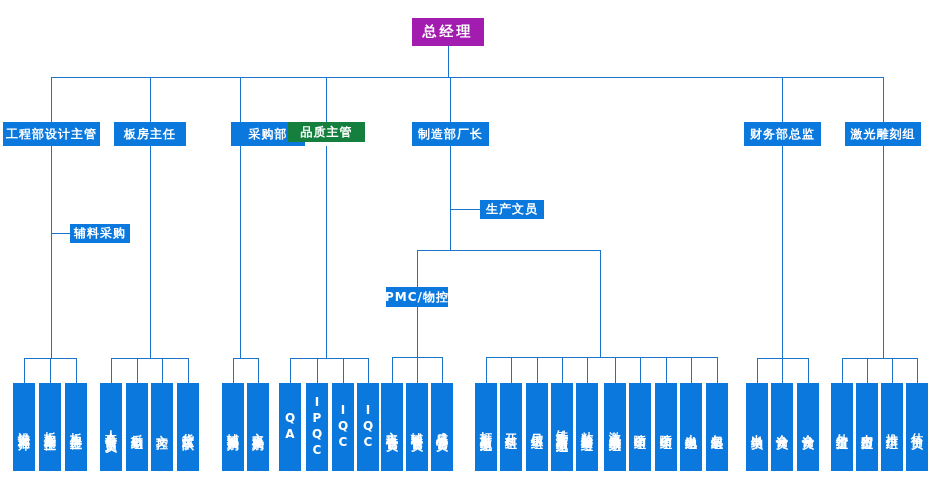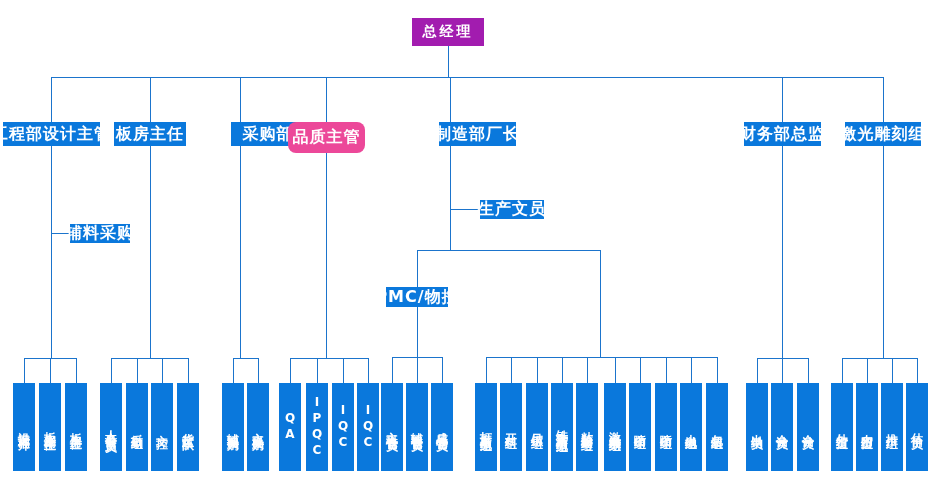--- a/index.html
+++ b/index.html
@@ -12,21 +12,21 @@
   }
   .line{position:absolute;}
   .node{
     position:absolute;
     box-sizing:border-box;
     font-weight:bold;
     z-index:2;
   }
   .hbox{
     display:flex;align-items:center;justify-content:center;
-    font-size:16px;letter-spacing:1px;white-space:nowrap;
+    font-size:12px;letter-spacing:1px;white-space:nowrap;
   }
   .root{font-size:14px;letter-spacing:3px;}
   .vbox{
     writing-mode:vertical-rl;
     text-orientation:upright;
     font-size:12px;
     letter-spacing:2px;
     text-align:center;
     line-height:22px;
   }
@@ -64,33 +64,33 @@
     <div class="node vbox" style="left: 177px; top: 383px; width: 22px; height: 88px; background: rgb(10, 120, 220); color: rgb(255, 255, 255);">货运车队</div>
     <div class="line" style="left: 240px; top: 77px; width: 1px; height: 46px; background: rgb(27, 116, 204);"></div>
     <div class="node hbox" style="left: 203px; top: 122px; width: 74px; height: 24px; background: rgb(10, 120, 220); color: rgb(255, 255, 255); margin-left: 28px;">采购部</div>
     <div class="line" style="left: 240px; top: 146px; width: 1px; height: 213px; background: rgb(27, 116, 204);"></div>
     <div class="line" style="left: 233px; top: 358px; width: 26px; height: 1px; background: rgb(27, 116, 204);"></div>
     <div class="line" style="left: 233px; top: 358px; width: 1px; height: 26px; background: rgb(27, 116, 204);"></div>
     <div class="node vbox" style="left: 222px; top: 383px; width: 22px; height: 88px; background: rgb(10, 120, 220); color: rgb(255, 255, 255);">辅料采购</div>
     <div class="line" style="left: 258px; top: 358px; width: 1px; height: 26px; background: rgb(27, 116, 204);"></div>
     <div class="node vbox" style="left: 247px; top: 383px; width: 22px; height: 88px; background: rgb(10, 120, 220); color: rgb(255, 255, 255);">主科采购</div>
     <div class="line" style="left: 326px; top: 77px; width: 1px; height: 46px; background: rgb(27, 116, 204);"></div>
-    <div class="node hbox" style="left: 288px; top: 122px; width: 77px; height: 31px; background: #ec4899; color: rgb(255, 255, 255); border-radius: 8px;">品质主管</div>
+    <div class="node hbox" style="left: 288px; top: 122px; width: 77px; height: 20px; background: #15803d; color: rgb(255, 255, 255);">品质主管</div>
     <div class="line" style="left: 326px; top: 146px; width: 1px; height: 213px; background: rgb(27, 116, 204);"></div>
     <div class="line" style="left: 290px; top: 358px; width: 79px; height: 1px; background: rgb(27, 116, 204);"></div>
     <div class="line" style="left: 290px; top: 358px; width: 1px; height: 26px; background: rgb(27, 116, 204);"></div>
     <div class="node vbox" style="left: 279px; top: 383px; width: 22px; height: 88px; background: rgb(10, 120, 220); color: rgb(255, 255, 255);">QA</div>
     <div class="line" style="left: 317px; top: 358px; width: 1px; height: 26px; background: rgb(27, 116, 204);"></div>
     <div class="node vbox" style="left: 306px; top: 383px; width: 22px; height: 88px; background: rgb(10, 120, 220); color: rgb(255, 255, 255);">IPQC</div>
     <div class="line" style="left: 343px; top: 358px; width: 1px; height: 26px; background: rgb(27, 116, 204);"></div>
     <div class="node vbox" style="left: 332px; top: 383px; width: 22px; height: 88px; background: rgb(10, 120, 220); color: rgb(255, 255, 255);">IQC</div>
     <div class="line" style="left: 368px; top: 358px; width: 1px; height: 26px; background: rgb(27, 116, 204);"></div>
     <div class="node vbox" style="left: 357px; top: 383px; width: 22px; height: 88px; background: rgb(10, 120, 220); color: rgb(255, 255, 255);">IQC</div>
     <div class="line" style="left: 450px; top: 77px; width: 1px; height: 46px; background: rgb(27, 116, 204);"></div>
-    <div class="node hbox" style="left: 412px; top: 122px; width: 77px; height: 24px; background: rgb(10, 120, 220); color: rgb(255, 255, 255); margin-left: 27px;">制造部厂长</div>
+    <div class="node hbox" style="left: 412px; top: 122px; width: 77px; height: 24px; background: rgb(10, 120, 220); color: rgb(255, 255, 255);">制造部厂长</div>
     <div class="line" style="left: 450px; top: 146px; width: 1px; height: 105px; background: rgb(27, 116, 204);"></div>
     <div class="line" style="left: 450px; top: 209px; width: 31px; height: 1px; background: rgb(27, 116, 204);"></div>
     <div class="node hbox" style="left: 480px; top: 200px; width: 64px; height: 19px; background: rgb(10, 120, 220); color: rgb(255, 255, 255);">生产文员</div>
     <div class="line" style="left: 417px; top: 250px; width: 184px; height: 1px; background: rgb(27, 116, 204);"></div>
     <div class="line" style="left: 417px; top: 250px; width: 1px; height: 108px; background: rgb(27, 116, 204);"></div>
     <div class="line" style="left: 600px; top: 250px; width: 1px; height: 108px; background: rgb(27, 116, 204);"></div>
     <div class="node hbox" style="left: 386px; top: 287px; width: 62px; height: 20px; background: rgb(10, 120, 220); color: rgb(255, 255, 255);">PMC/物控</div>
     <div class="line" style="left: 392px; top: 357px; width: 51px; height: 1px; background: rgb(27, 116, 204);"></div>
     <div class="line" style="left: 392px; top: 357px; width: 1px; height: 27px; background: rgb(27, 116, 204);"></div>
     <div class="node vbox" style="left: 381px; top: 383px; width: 22px; height: 88px; background: rgb(10, 120, 220); color: rgb(255, 255, 255);">主科仓管员</div>

